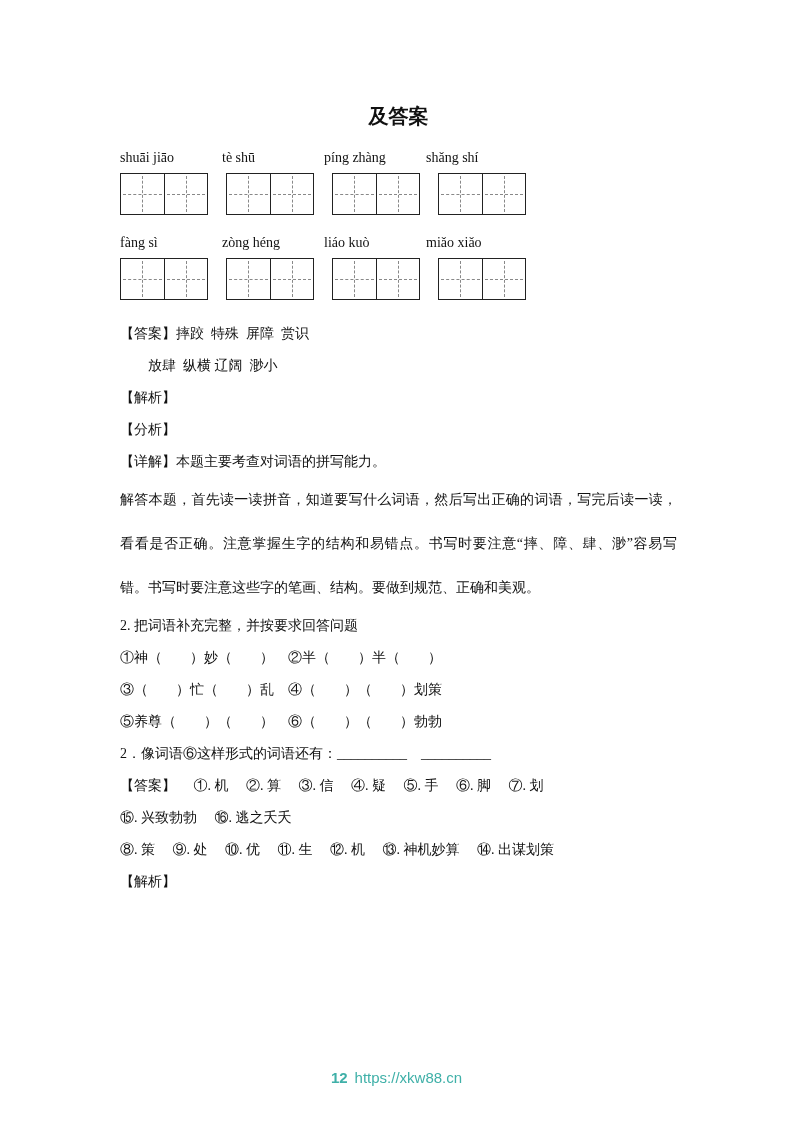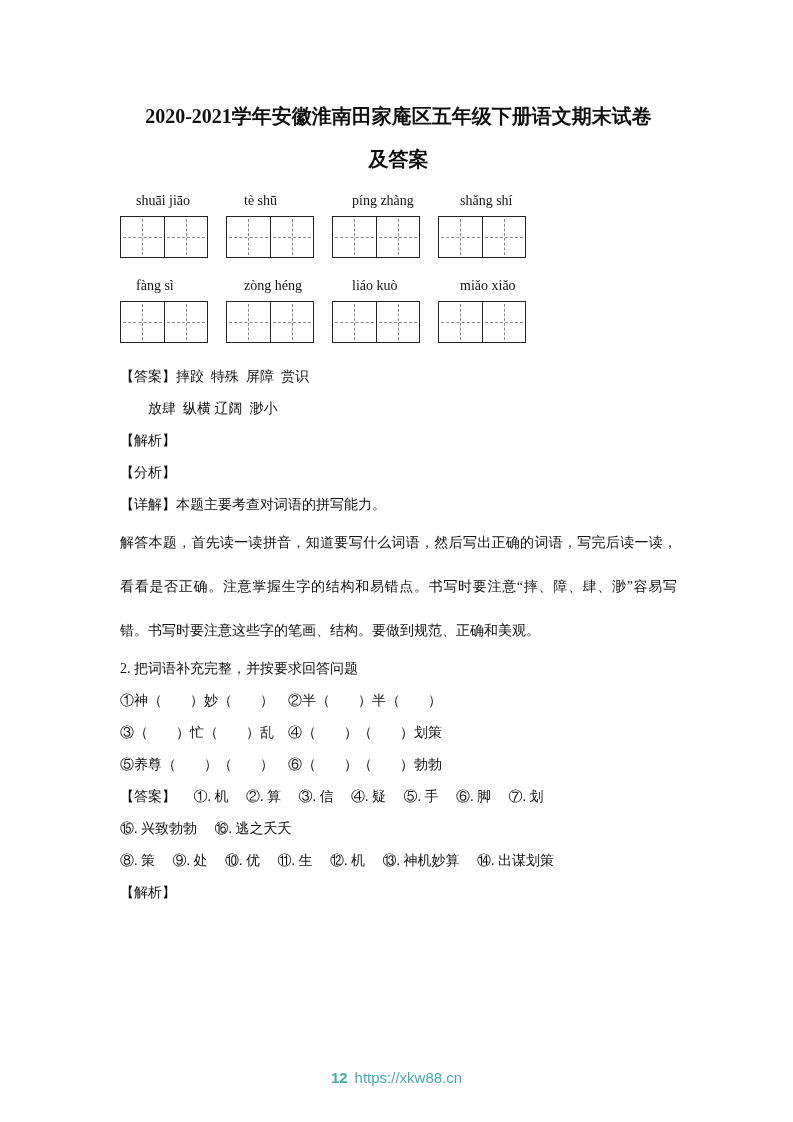--- a/index.html
+++ b/index.html
@@ -29,23 +29,23 @@
   }
   .para {
     margin: 0;
     line-height: 44px;
     white-space: pre-wrap;
     text-align: justify;
   }
   .indent { padding-left: 28px; }
   .pinyin-row {
     display: flex;
-    gap: 20px;
+    gap: 14px;
     line-height: 20px;
-    margin: 7px 16px 5px;
+    margin: 7px 0 5px;
     align-items: flex-end;
   }
   .pinyin-row span {
     width: 88px;
     white-space: nowrap;
   }
   .box-row {
     display: flex;
     gap: 18px;
     margin: 4px 0 18px;
@@ -81,21 +81,20 @@
     color: #3FB0A8;
   }
   .pnum { font-weight: bold; margin-right: 7px; margin-top: 28px; }
 </style>
 </head>
 <body>
 
 <div class="page">
 
   <div class="title">
-    <div>2020-2021学年安徽淮南田家庵区五年级下册语文期末试卷</div>
     <div>及答案</div>
   </div>
 
 
   <div class="pinyin-row">
     <span>shuāi jiāo</span>
     <span>tè shū</span>
     <span>píng zhàng</span>
     <span>shǎng shí</span>
   </div>
@@ -149,20 +148,21 @@
   <p class="line indent">放肆  纵横 辽阔  渺小</p>
   <p class="line">【解析】</p>
   <p class="line">【分析】</p>
   <p class="line">【详解】本题主要考查对词语的拼写能力。</p>
   <p class="para">解答本题，首先读一读拼音，知道要写什么词语，然后写出正确的词语，写完后读一读，看看是否正确。注意掌握生字的结构和易错点。书写时要注意“摔、障、肆、渺”容易写错。书写时要注意这些字的笔画、结构。要做到规范、正确和美观。</p>
 
   <p class="line">2. 把词语补充完整，并按要求回答问题</p>
   <p class="line">①神（        ）妙（        ）    ②半（        ）半（        ）</p>
   <p class="line">③（        ）忙（        ）乱    ④（        ）（        ）划策</p>
   <p class="line">⑤养尊（        ）（        ）    ⑥（        ）（        ）勃勃</p>
+  <p class="line">2．像词语⑥这样形式的词语还有：__________    __________</p>
   <p class="line">【答案】     ①. 机     ②. 算     ③. 信     ④. 疑     ⑤. 手     ⑥. 脚     ⑦. 划</p>
   <p class="line">⑮. 兴致勃勃     ⑯. 逃之夭夭</p>
   <p class="line">⑧. 策     ⑨. 处     ⑩. 优     ⑪. 生     ⑫. 机     ⑬. 神机妙算     ⑭. 出谋划策</p>
   <p class="line">【解析】</p>
 
   <div class="footer">
     <span class="pnum">12</span><span class="furl">https://xkw88.cn</span>
   </div>
 
 </div>

